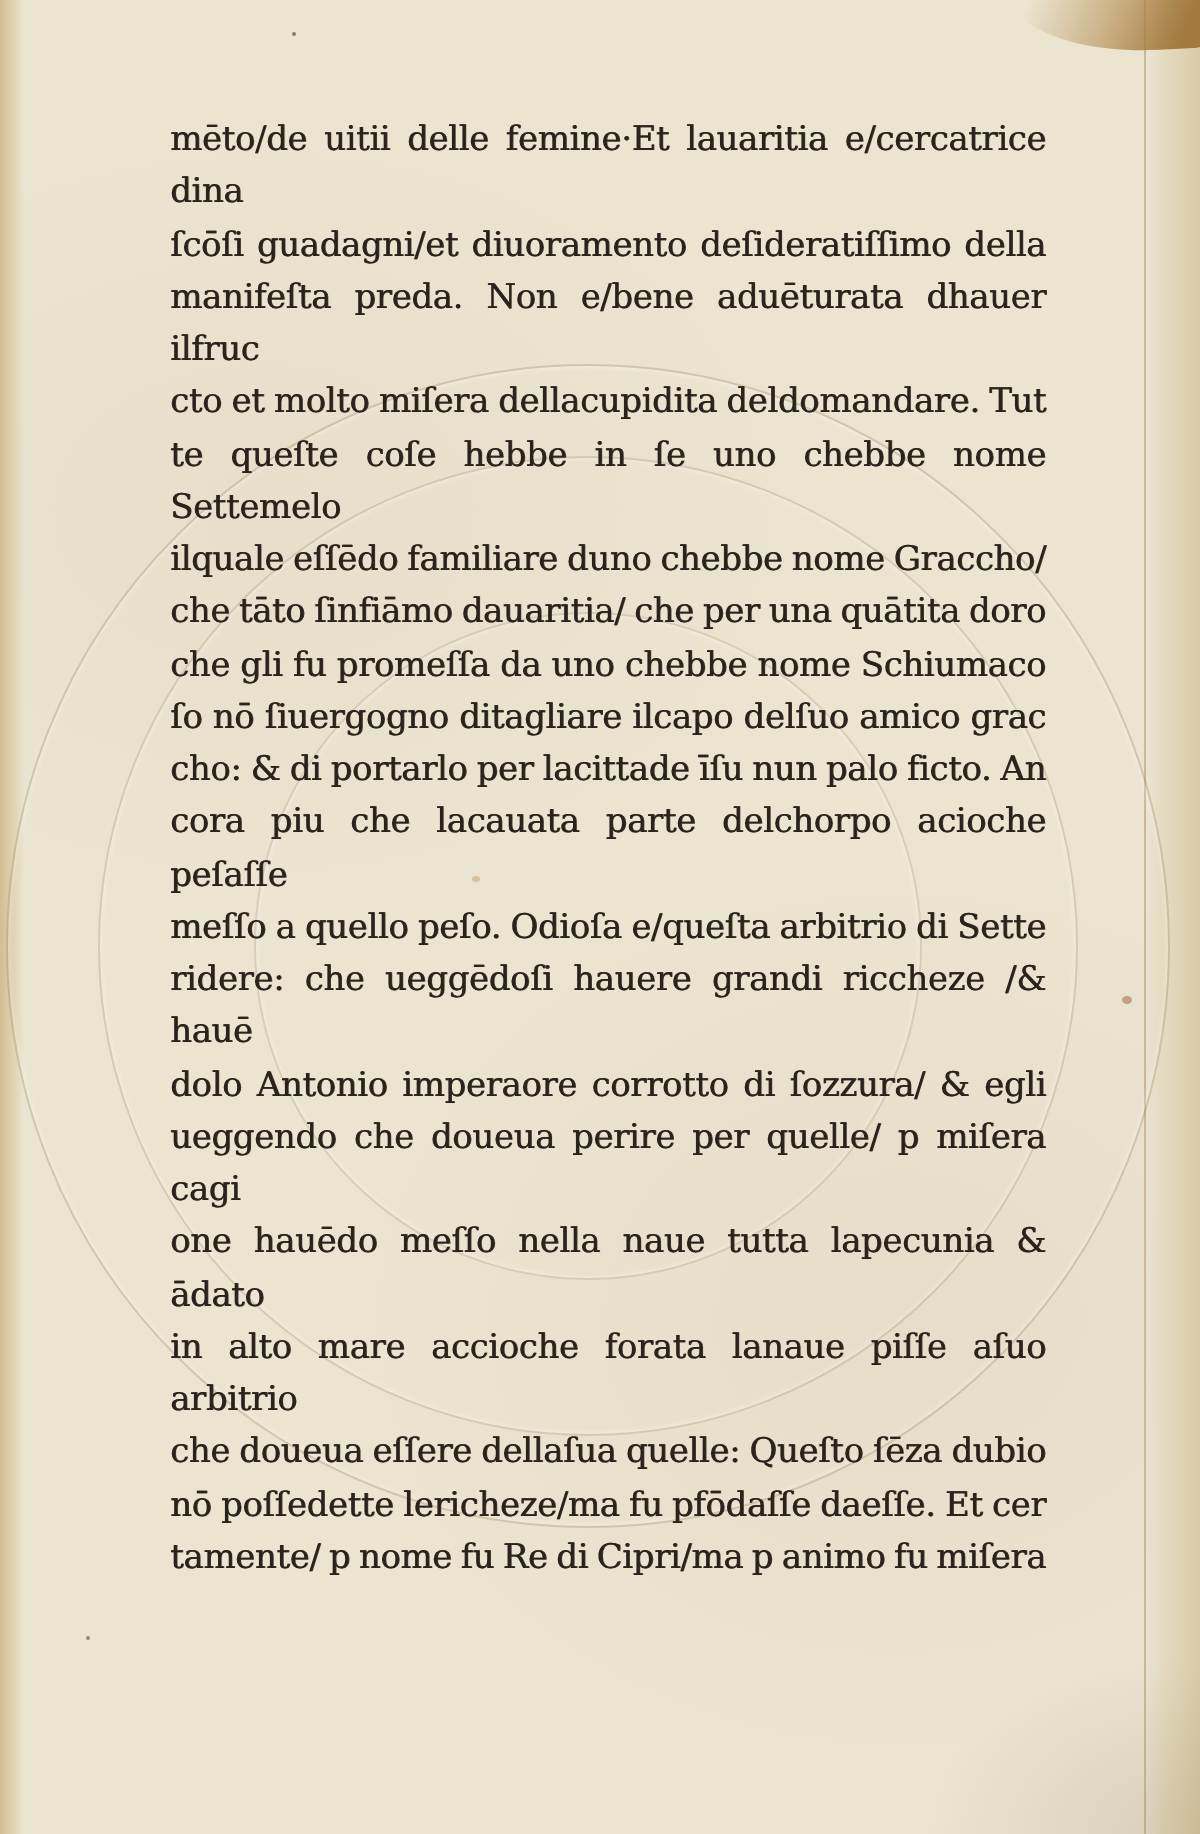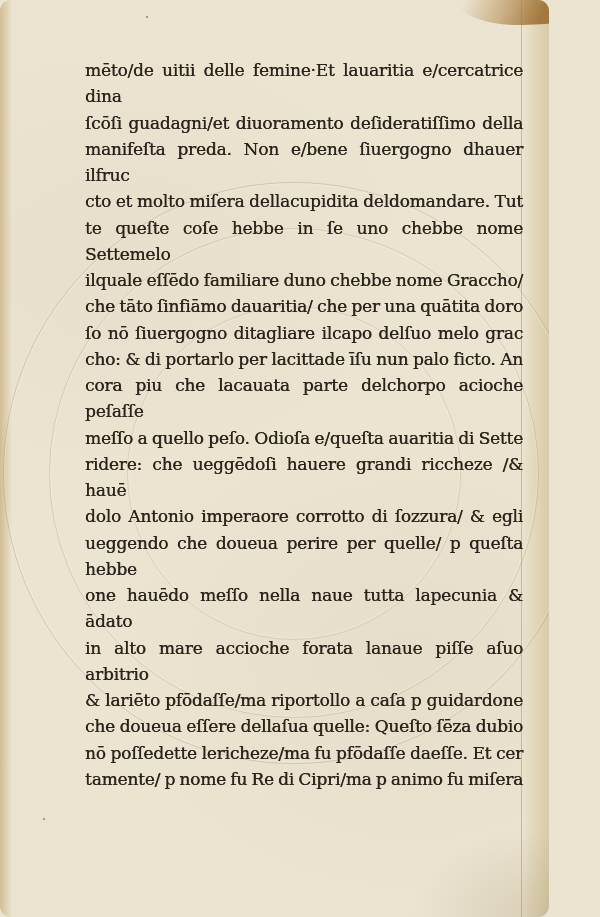--- a/index.html
+++ b/index.html
@@ -1,27 +1,26 @@
 <!DOCTYPE html>
 <html style="--paper: #ebe4d1; --ink: #2a231c;"><head>
 <meta charset="utf-8">
 <style>
   :root{
     --paper:#ebe4d1; --ink:#2a231c;
   }
   html,body{margin:0;padding:0;}
   body{width:600px;height:917px;background:var(--paper);}
   .scan{
-    position:relative;width:549px;height:917px;overflow:hidden;
+    position:relative;width:600px;height:917px;overflow:hidden;
     background:
       radial-gradient(ellipse 420px 300px at 22% 28%, rgba(120,100,60,0.04), transparent 70%),
       radial-gradient(ellipse 420px 340px at 75% 72%, rgba(120,100,60,0.05), transparent 70%),
       var(--paper);
     font-family:"DejaVu Serif", serif;
-    border-radius:11px;
   }
   .left-edge{
     position:absolute;left:0;top:0;bottom:0;width:12px;
     background:linear-gradient(90deg,#d2bd95 0,#e0d2b1 55%,rgba(224,210,177,0) 100%);
   }
   .right-edge{
     position:absolute;right:0;top:0;bottom:0;width:27px;
     background:linear-gradient(270deg,#d9cba8 0,#e4dabf 65%,rgba(228,218,191,0) 100%);
     border-left:1px solid rgba(168,148,108,0.35);
   }
@@ -72,34 +71,34 @@
   </div>
 
   <div class="freckle f1"></div>
   <div class="freckle f2"></div>
   <div class="freckle f3"></div>
   <div class="freckle f4"></div>
 
   <div class="text-block">
     <div class="line">mēto/de uitii delle femine·Et lauaritia e/cercatrice dina</div>
     <div class="line">ſcōſi guadagni/et diuoramento deſideratiſſimo della</div>
-    <div class="line">manifeſta preda. Non e/bene ſiuergogno dhauer ilfruc</div>
+    <div class="line">manifeſta preda. Non e/bene aduēturata dhauer ilfruc</div>
     <div class="line">cto et molto miſera dellacupidita deldomandare. Tut</div>
     <div class="line">te queſte coſe hebbe in ſe uno chebbe nome Settemelo</div>
     <div class="line">ilquale eſſēdo familiare duno chebbe nome Graccho/</div>
     <div class="line">che tāto ſinfiāmo dauaritia/ che per una quātita doro</div>
-    <div class="line">ſo nō ſiuergogno ditagliare ilcapo delſuo melo grac</div>
+    <div class="line">che gli fu promeſſa da uno chebbe nome Schiumaco</div>
+    <div class="line">ſo nō ſiuergogno ditagliare ilcapo delſuo amico grac</div>
     <div class="line">cho: &amp; di portarlo per lacittade īſu nun palo ficto. An</div>
     <div class="line">cora piu che lacauata parte delchorpo acioche peſaſſe</div>
-    <div class="line">meſſo a quello peſo. Odioſa e/queſta auaritia di Sette</div>
+    <div class="line">meſſo a quello peſo. Odioſa e/queſta arbitrio di Sette</div>
     <div class="line">ridere: che ueggēdoſi hauere grandi riccheze /&amp; hauē</div>
     <div class="line">dolo Antonio imperaore corrotto di ſozzura/ &amp; egli</div>
-    <div class="line">ueggendo che doueua perire per quelle/ p queſta hebbe</div>
+    <div class="line">ueggendo che doueua perire per quelle/ p miſera cagi</div>
     <div class="line">one hauēdo meſſo nella naue tutta lapecunia &amp; ādato</div>
     <div class="line">in alto mare accioche forata lanaue piſſe aſuo arbitrio</div>
-    <div class="line">&amp; lariēto pfōdaſſe/ma riportollo a caſa p guidardone</div>
     <div class="line">che doueua eſſere dellaſua quelle: Queſto ſēza dubio</div>
     <div class="line">nō poſſedette lericheze/ma fu pfōdaſſe daeſſe. Et cer</div>
     <div class="line">tamente/ p nome fu Re di Cipri/ma p animo fu miſera</div>
 
   </div>
 
 </div>
 
 </body></html>

